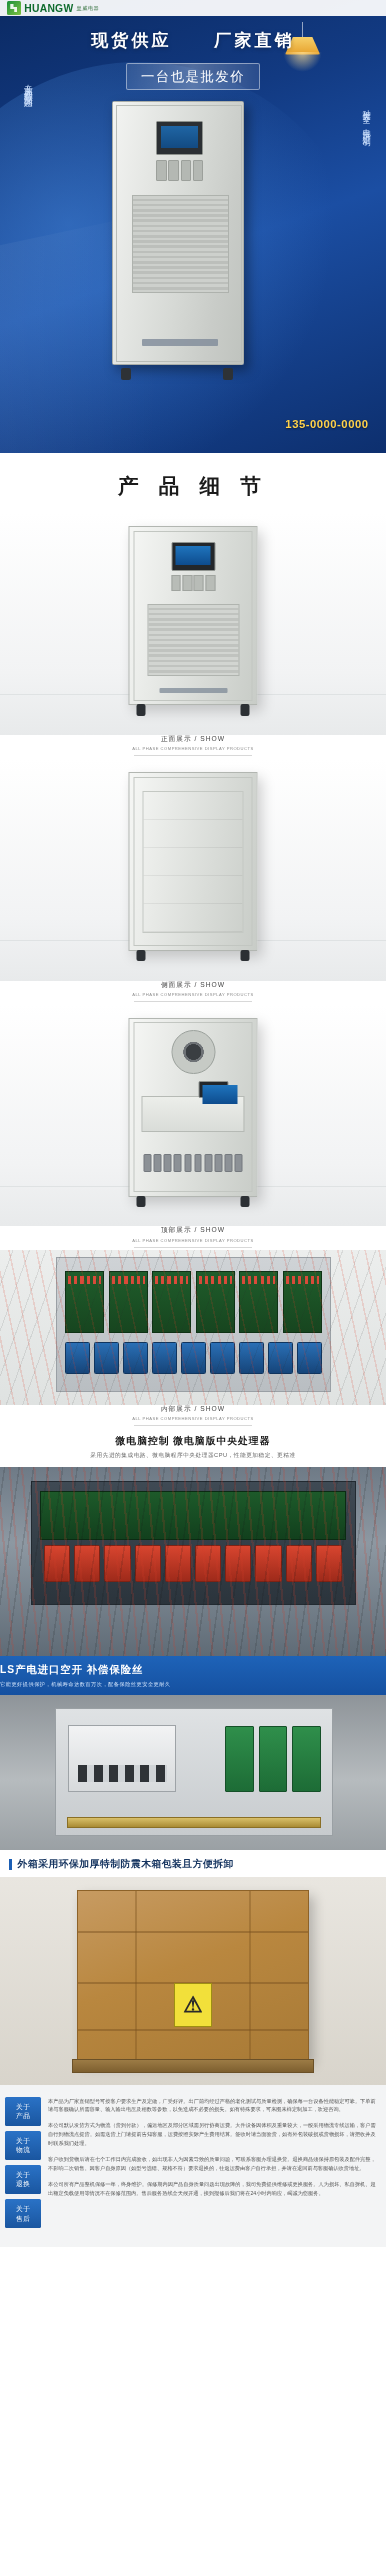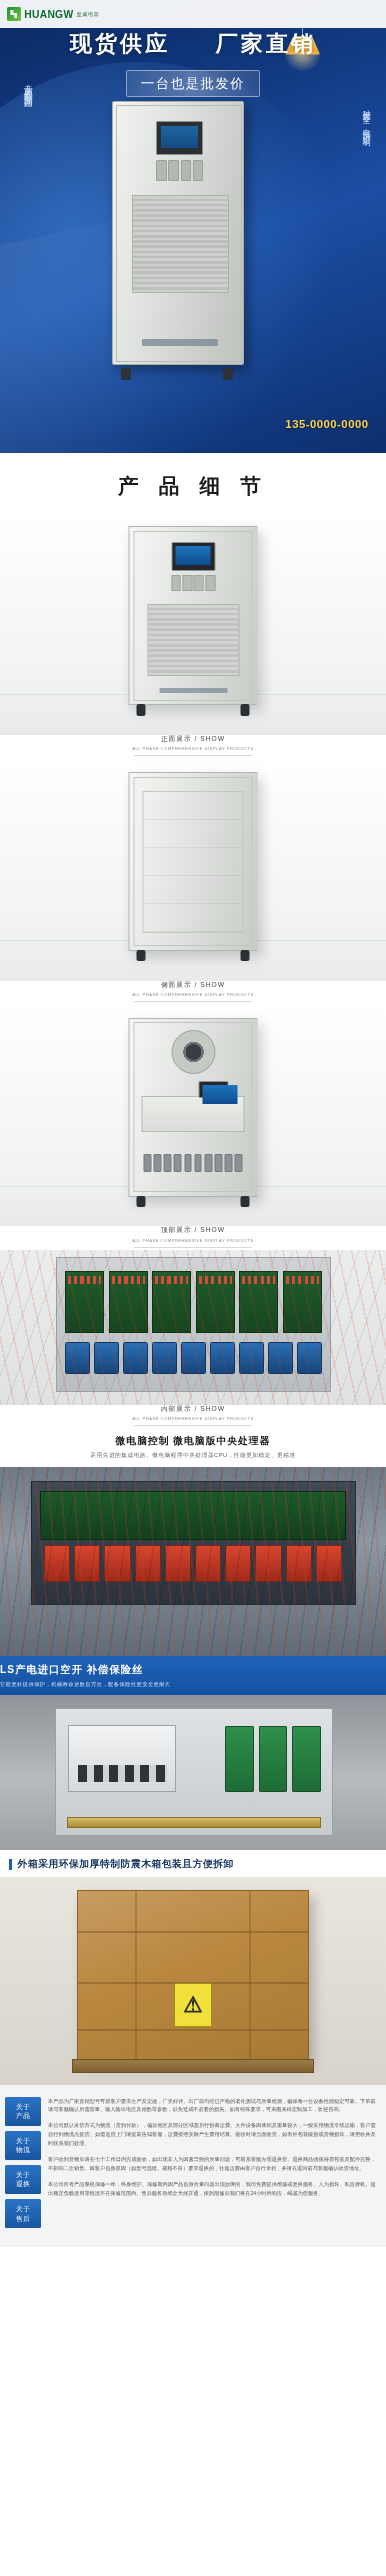--- a/index.html
+++ b/index.html
@@ -35,21 +35,21 @@
     content: "";
     position: absolute;
     left: -155px; top: 222px;
     width: 567px; height: 361px;
     background: linear-gradient(105deg, rgba(255,255,255,0.10) 0%, rgba(255,255,255,0) 55%);
     transform: rotate(-12deg);
   }
   .hero-brandbar {
     position: absolute;
     left: 0; top: 0;
-    width: 386px; height: 28px;
+    width: 386px; height: 16px;
     background: rgba(255,255,255,0.93);
     display: flex;
     align-items: center;
     padding-left: 7.2px;
     z-index: 6;
   }
   .logo-mark {
     width: 13.4px; height: 13.4px;
     background: linear-gradient(135deg,#1a8f3c,#7fc242);
     border-radius: 1.5px;
@@ -79,21 +79,21 @@
 
   .hero-title-wrap {
     position: absolute;
     top: 29px;
     left: 0;
     width: 386px;
     text-align: center;
     z-index: 5;
   }
   .hero-title {
-    font-size: 22px;
+    font-size: 17px;
     font-weight: bold;
     color: #ffffff;
     letter-spacing: 3.1px;
     text-shadow: 0 1px 4.1px rgba(0,0,0,.35);
   }
   .hero-title .gap { display: inline-block; width: 27px; }
   .hero-subline {
     margin-top: 11.3px;
     display: inline-block;
     background: linear-gradient(90deg, rgba(255,255,255,.10), rgba(255,255,255,.28), rgba(255,255,255,.10));

